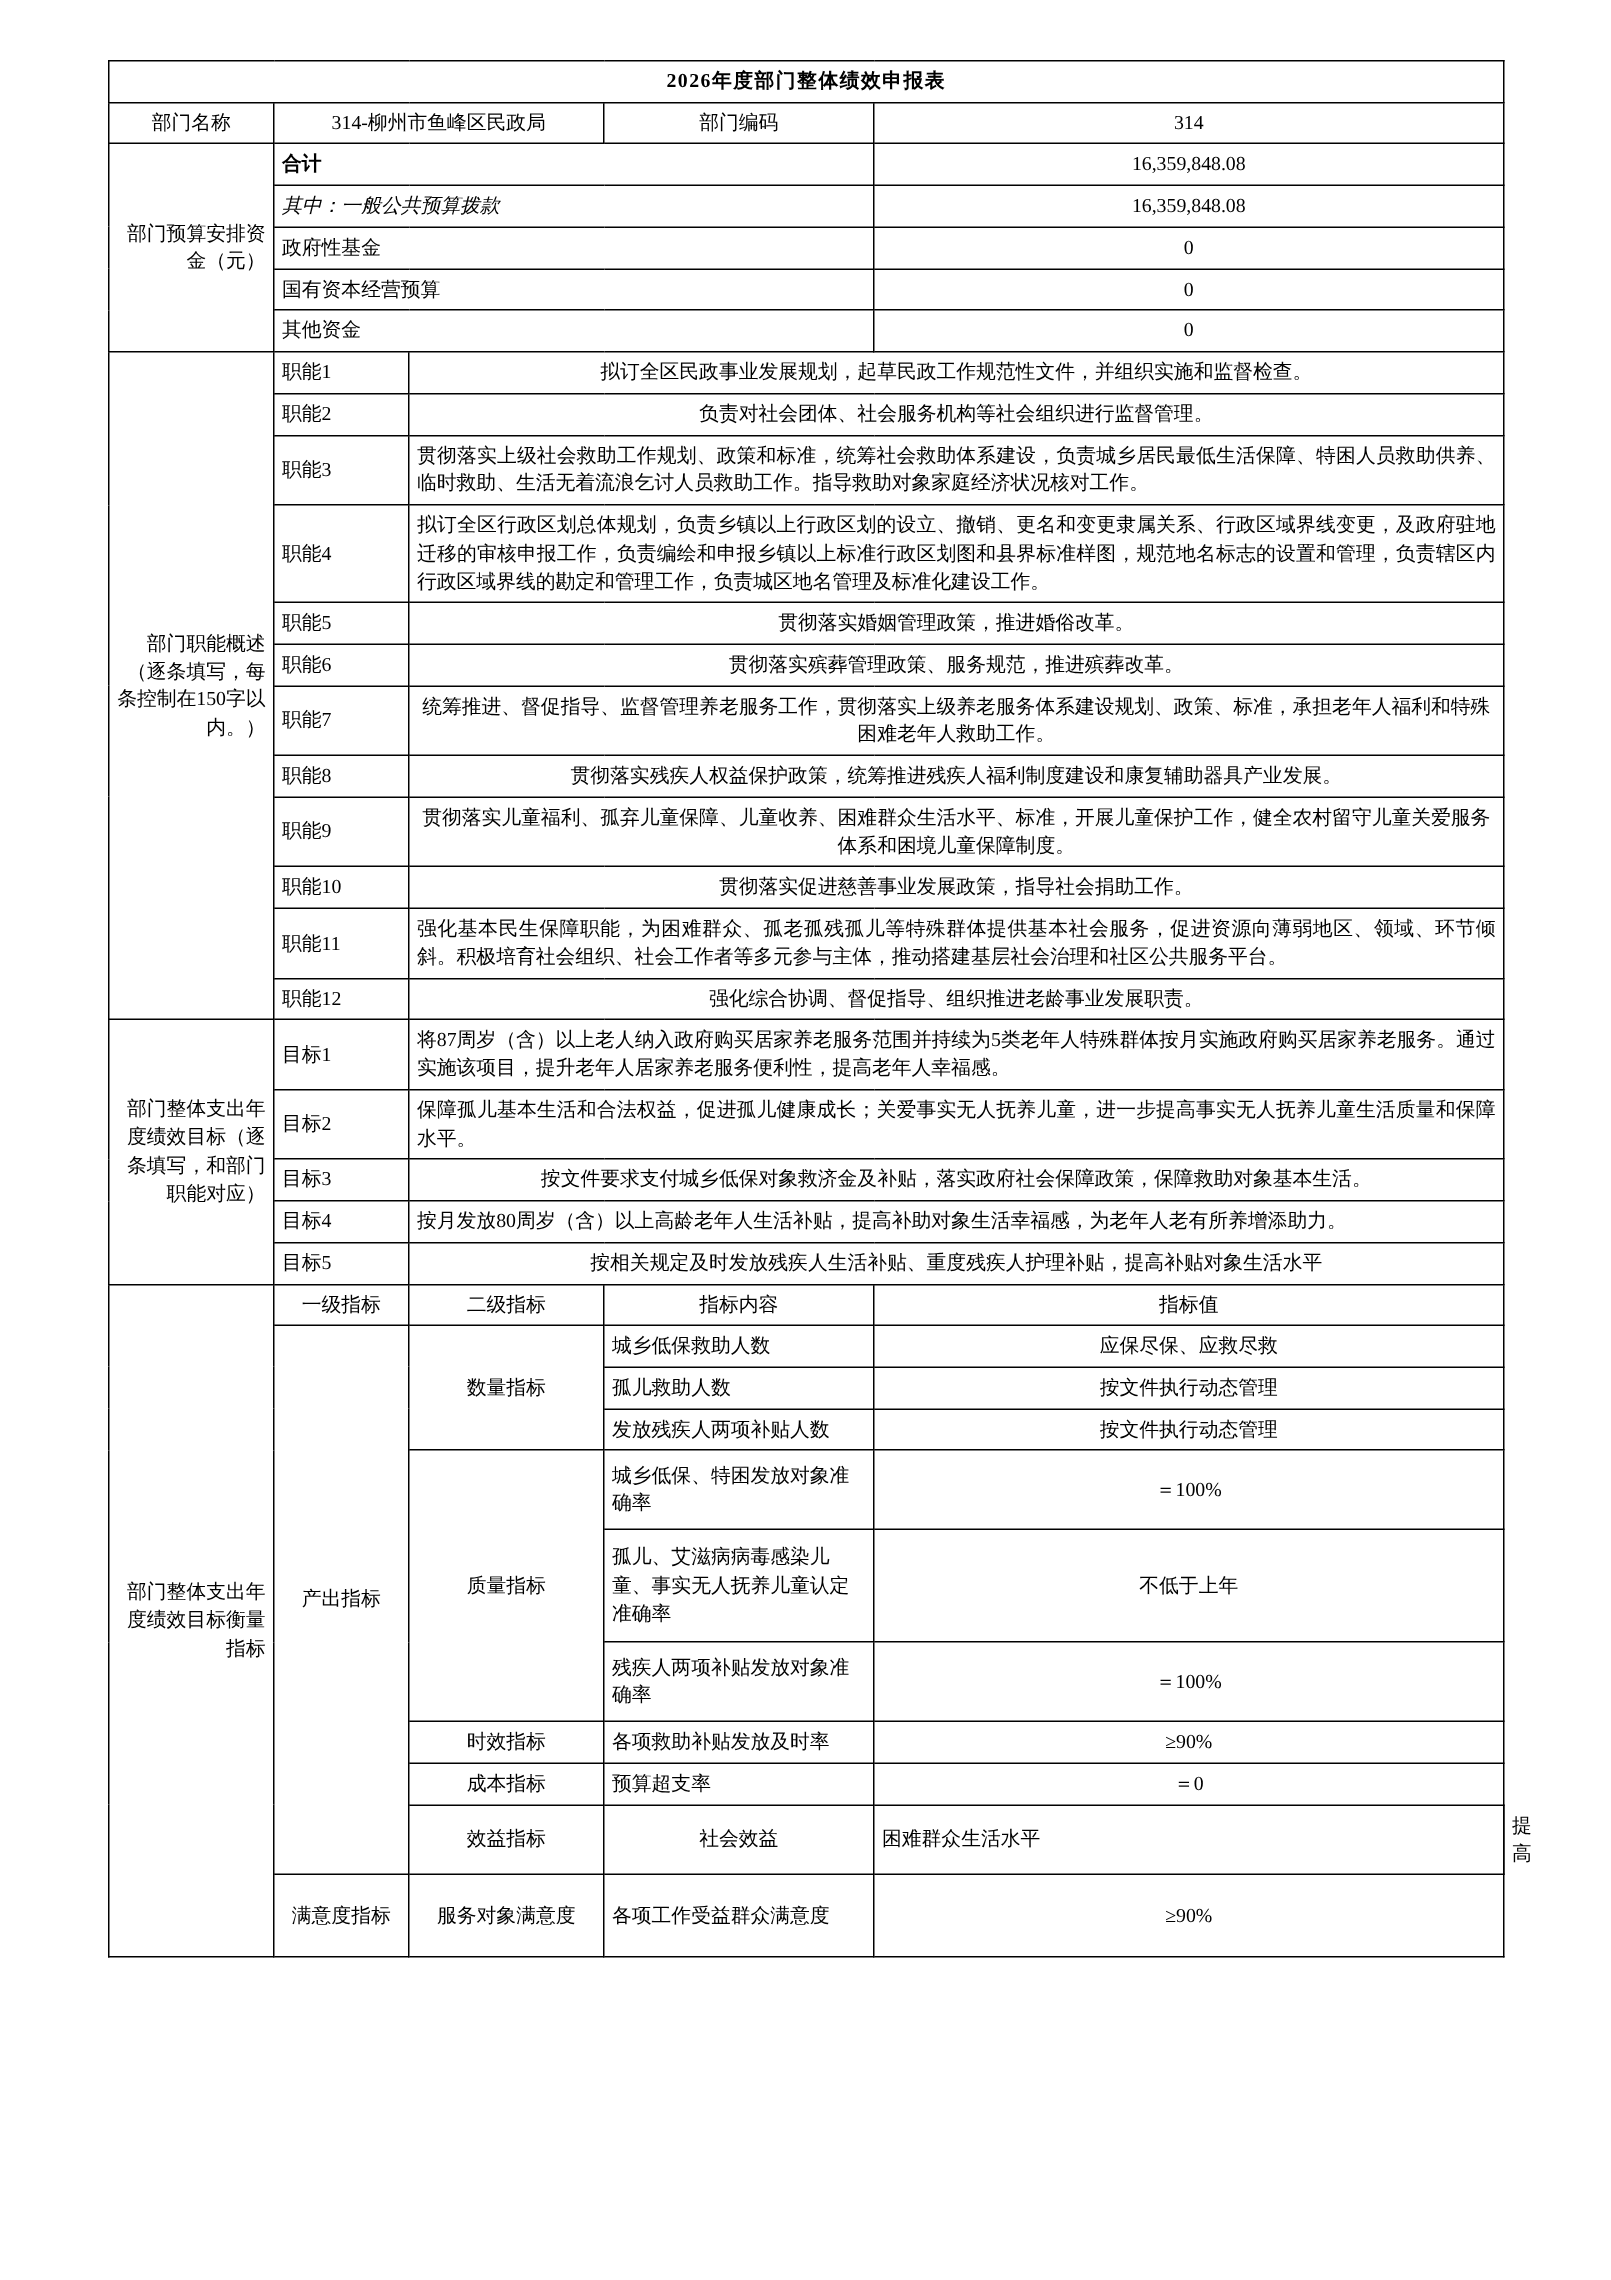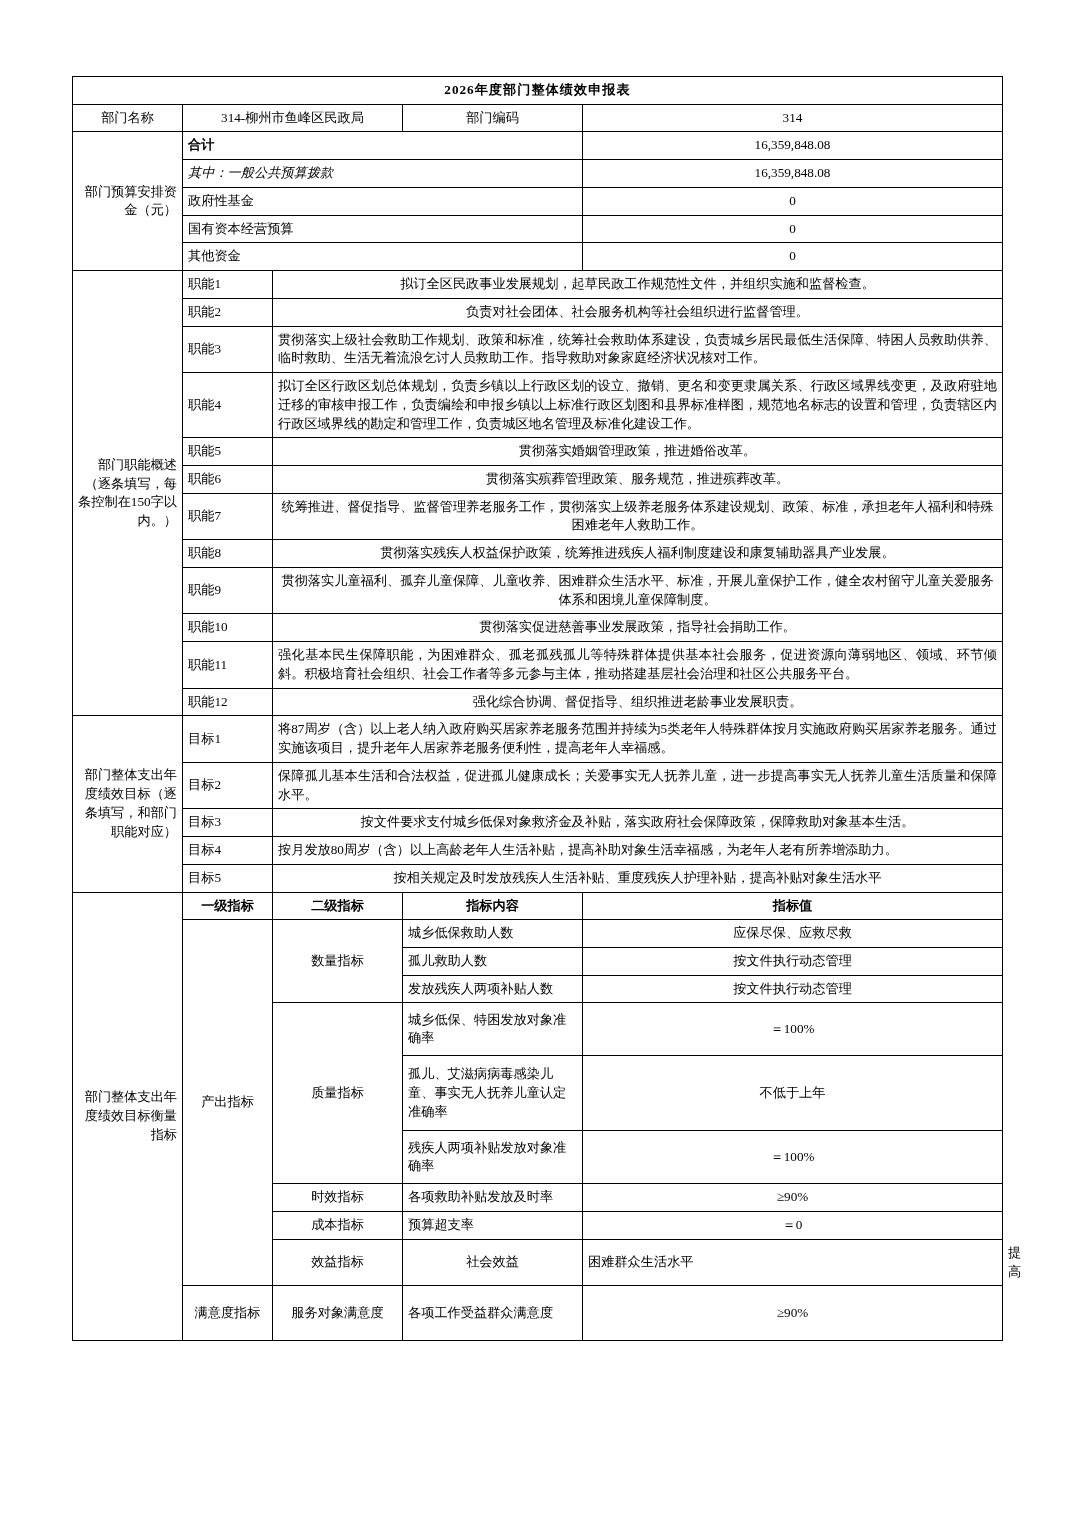--- a/index.html
+++ b/index.html
@@ -8,21 +8,21 @@
     background: #ffffff;
   }
   body {
     width: 1074px;
     font-family: "Liberation Serif", "DejaVu Serif", serif;
     color: #000000;
   }
   .page {
     width: 1074px;
     box-sizing: border-box;
-    padding: 76px 72px 40px 72px;
+    padding: 40px 72px 40px 72px;
   }
   table.sheet {
     border-collapse: collapse;
     width: 930px;
     table-layout: fixed;
   }
   table.sheet td {
     border: 1px solid #000000;
     vertical-align: middle;
     font-size: 13.2px;
@@ -43,21 +43,21 @@
     text-justify: inter-ideograph;
   }
   .bold { font-weight: bold; }
   .label-v {
     text-align: right;
     line-height: 1.6;
   }
   .nowrap { white-space: nowrap; }
   .pad-l { padding-left: 8px; margin-left: 48px; }
   .fn-label { text-align: left; }
-  .ind-head { font-weight: bold; text-align: center; }
+  .ind-head { font-weight: normal; text-align: center; }
   .indent-1 { padding-left: 22px; font-style: italic; }
   .indent-2 { padding-left: 48px; }
 </style>
 </head>
 <body>
 
 <div class="page">
   <table class="sheet">
     <colgroup>
       <col style="width:110px">

